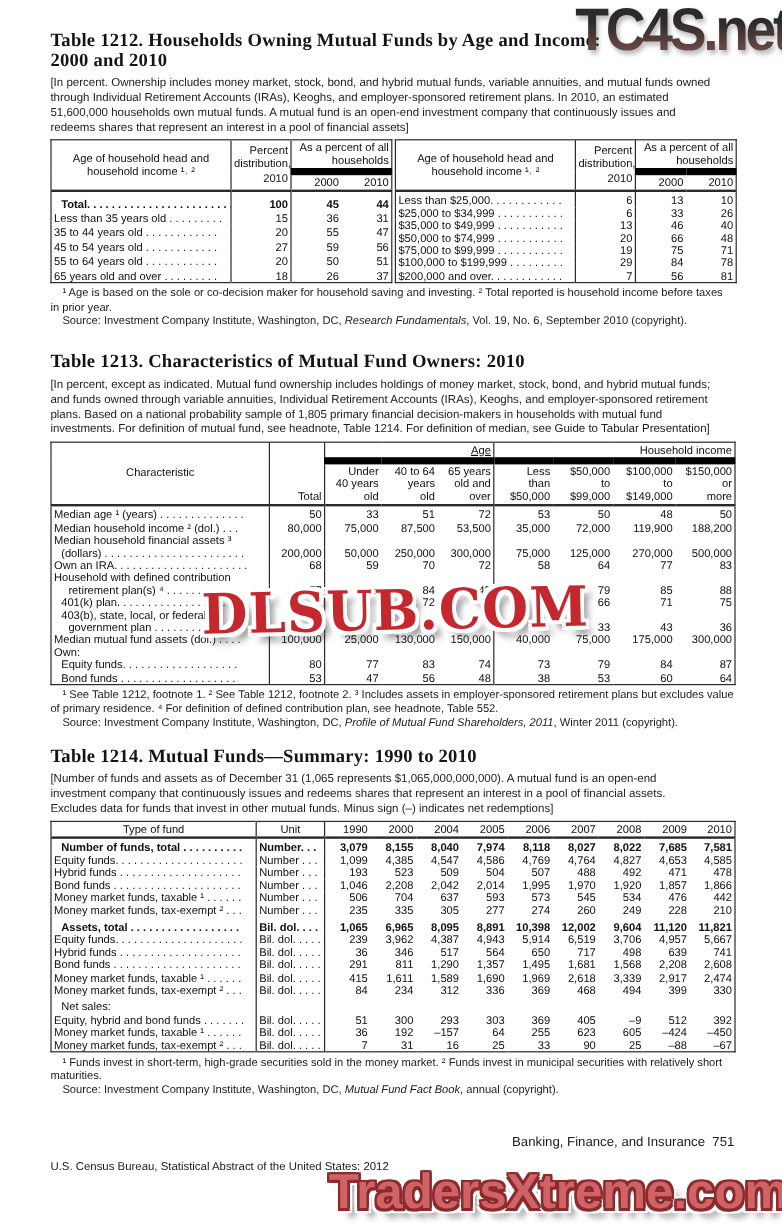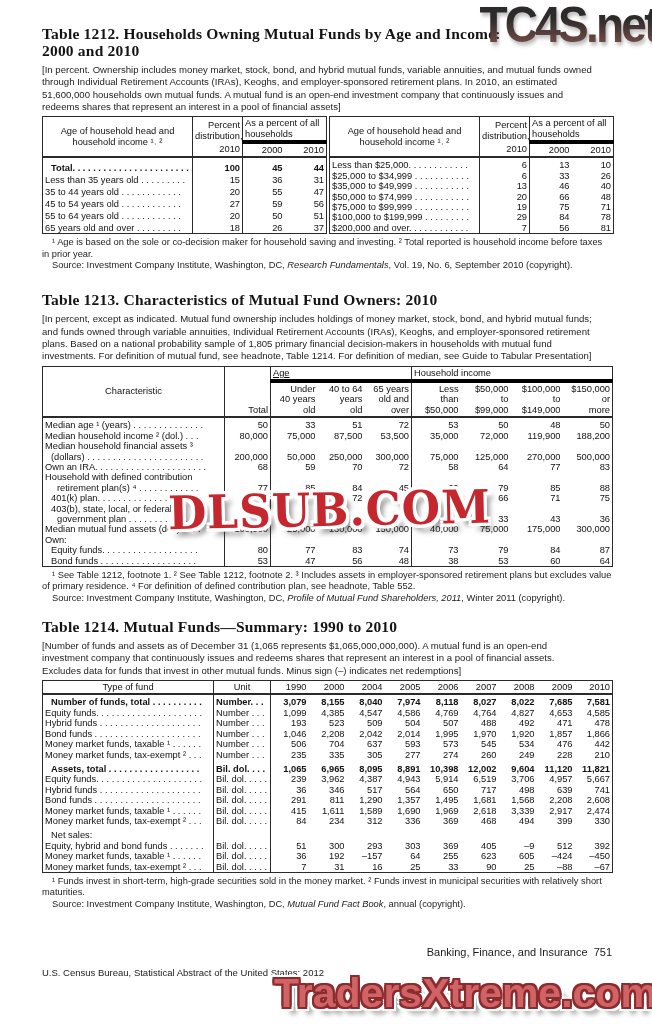--- a/index.html
+++ b/index.html
@@ -20,21 +20,21 @@
             border:1px solid #2a2a2a;}
   table.tbl th{font-weight:normal;padding:1px 2px;vertical-align:middle;white-space:pre-line;}
   table.tbl td{padding:0 2px;vertical-align:bottom;}
   td.stub{text-align:left;white-space:nowrap;overflow:hidden;}
   td.unit{text-align:left;white-space:nowrap;overflow:hidden;}
   td.num{text-align:right;white-space:nowrap;}
   tr.b{font-weight:bold;}
   tr.sp td{padding-top:4px;margin-top:47px;}
   .in1{padding-left:8px !important;}
   .in2{padding-left:14px !important;}
-  th.h-grp{text-align:left;border-bottom:4px solid #000000;vertical-align:bottom;}
+  th.h-grp{text-align:right;border-bottom:6px solid #000000;vertical-align:bottom;}
   th.h-yr{text-align:right;border-bottom:2px solid #2a2a2a;vertical-align:bottom;}
 
   
   .t1212-wrap{display:flex;gap:2px;}
   .t1212-wrap table{width:284px;}
   .t1212h th.h-stub{text-align:center;border-right:1px solid #2a2a2a;border-bottom:2px solid #2a2a2a;}
   .t1212h th.h-pd{border-right:1px solid #2a2a2a;border-bottom:2px solid #2a2a2a;
                   text-align:right;vertical-align:top;padding-top:3px;}
   .t1212h .pd-year{margin-top:3px;text-align:right;}
   .t1212h tbody td:nth-child(1),.t1212h tbody td:nth-child(2){border-right:1px solid #2a2a2a;}

